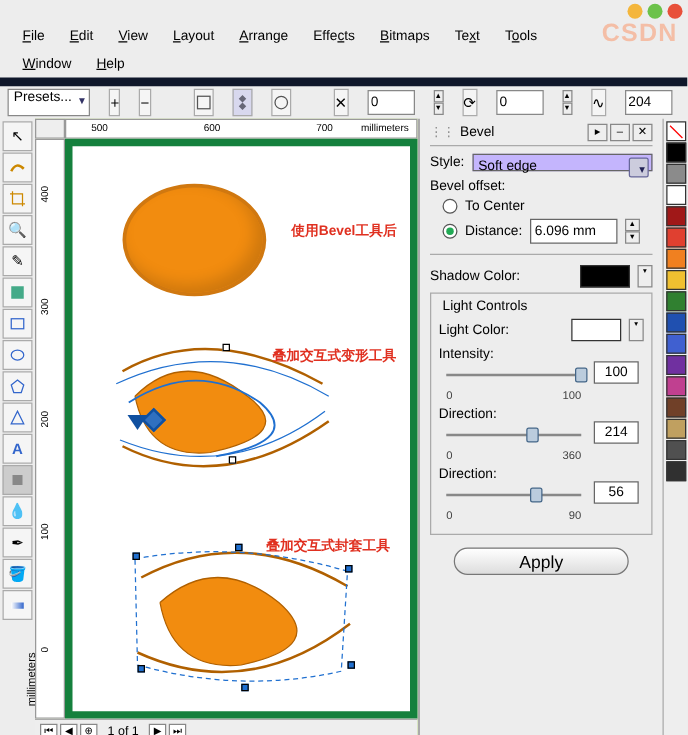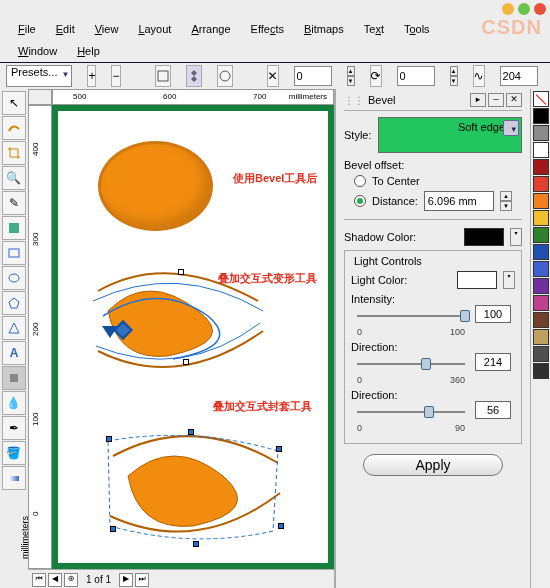--- a/index.html
+++ b/index.html
@@ -2,21 +2,21 @@
 <html><head>
 <meta charset="utf-8">
 <style>
 * { box-sizing: border-box; margin: 0; padding: 0; font-family: Arial, sans-serif; }
 body { width: 550px; height: 588px; background: #ededed; font-size: 11px; overflow: hidden; position: relative; }
 .titlebar { height: 18px; display: flex; justify-content: flex-end; align-items: center; padding-right: 4px; gap: 4px; }
 .tlbtn { width: 12px; height: 12px; border-radius: 50%; }
 .menubar { display: flex; flex-wrap: wrap; padding: 2px 8px; gap: 0; }
 .menuitem { padding: 3px 10px; cursor: pointer; }
 .menuitem u { text-decoration: underline; }
-.toolbar-row { display: flex; align-items: center; padding: 2px 6px; gap: 15px; border-top: 1px solid #0f172a; justify-content: space-between; }
+.toolbar-row { display: flex; align-items: center; padding: 2px 6px; gap: 15px; border-top: 7px solid #0f172a; justify-content: space-between; }
 .tbtn { width: 22px; height: 22px; border: 1px solid #aaa; background: #f5f5f5; display: flex; align-items: center; justify-content: center; cursor: pointer; font-size: 12px; }
 .tbtn svg { width: 14px; height: 14px; }
 .presets { width: 80px; height: 22px; border: 1px solid #888; background: #fff; padding: 0 14px 0 4px; font-size: 11px; position: relative; }
 .presets::after { content: "▼"; position: absolute; right: 2px; top: 4px; font-size: 8px; color: #336; }
 .sep { width: 1px; height: 20px; background: #bbb; margin: 0 2px; }
 .numbox { width: 38px; height: 20px; border: 1px solid #888; background: #fff; padding: 0 2px; font-size: 11px; }
 .spinbtns { width: 12px; height: 20px; display: flex; flex-direction: column; }
 .spinbtns div { flex: 1; border: 1px solid #888; background: #eee; font-size: 6px; text-align: center; line-height: 8px; cursor: pointer; }
 
 .workarea { display: flex; height: 500px; }
@@ -44,21 +44,21 @@
 .pgbtn { width: 14px; height: 14px; border: 1px solid #888; background: #fff; font-size: 8px; text-align: center; cursor: pointer; }
 
 .rpane { flex: 1; border-left: 2px solid #aaa; background: #ededed; display: flex; }
 .panel { flex: 1; padding: 4px 8px; }
 .panel-head { display: flex; align-items: center; border-bottom: 1px solid #aaa; padding-bottom: 3px; margin-bottom: 6px; }
 .panel-head .grip { font-size: 10px; margin-right: 4px; color: #888; }
 .panel-head .title { flex: 1; font-size: 11px; }
 .panel-head .hbtn { width: 16px; height: 14px; border: 1px solid #888; background: #eee; margin-left: 2px; font-size: 9px; text-align: center; cursor: pointer; }
 .row { display: flex; align-items: center; margin: 4px 0; gap: 6px; }
 .label { font-size: 11px; }
-.select { flex: 1; height: 36px; border: 1px solid #666; background: #22c55e; padding: 0 16px 0 4px; position: relative; font-size: 11px; line-height: 18px; text-align: right; }
+.select { flex: 1; height: 14px; border: 1px solid #666; background: #c4b5fd; padding: 0 16px 0 4px; position: relative; font-size: 11px; line-height: 18px; }
 .select::after { content: ""; position: absolute; right: 2px; top: 2px; width: 14px; height: 14px; background: #ccd; border: 1px solid #669; border-radius: 2px; }
 .select::before { content: "▾"; position: absolute; right: 5px; top: 2px; font-size: 9px; color: #225; z-index: 1; }
 .radio { width: 12px; height: 12px; border: 1px solid #555; border-radius: 50%; background: #fff; display: inline-flex; align-items: center; justify-content: center; }
 .radio.on::after { content: ""; width: 6px; height: 6px; background: #2a5; border-radius: 50%; }
 .numfield { width: 70px; height: 20px; border: 1px solid #666; background: #fff; padding: 0 3px; font-size: 11px; }
 .colorwell { width: 40px; height: 18px; border: 1px solid #333; }
 .slider-wrap { position: relative; height: 18px; margin: 2px 50px 2px 6px; }
 .slider-track { position: absolute; top: 8px; left: 0; right: 0; height: 2px; background: #888; }
 .slider-thumb { position: absolute; top: 3px; width: 10px; height: 12px; background: #bcd; border: 1px solid #468; border-radius: 2px; }
 .slider-val { position: absolute; right: -46px; top: -2px; width: 36px; height: 18px; border: 1px solid #666; background: #fff; font-size: 11px; text-align: center; line-height: 16px; }
@@ -245,21 +245,21 @@
         <path d="M30 55 Q75 15 125 55 Q165 90 95 105 Q40 110 30 55" fill="#f28c0f" stroke="#b06000"></path>
         <path d="M15 35 Q95 -8 180 42 M12 95 Q100 135 182 72" fill="none" stroke="#b06000" stroke-width="2"></path>
         <path d="M10 20 Q95 5 180 30 L175 110 Q95 128 12 105 Z" fill="none" stroke="#2070d0" stroke-width="1" stroke-dasharray="4 3"></path>
       </svg>
       <div class="handle" style="background:#2070d0;top:325px;left:48px"></div>
       <div class="handle" style="background:#2070d0;top:318px;left:130px"></div>
       <div class="handle" style="background:#2070d0;top:335px;left:218px"></div>
       <div class="handle" style="background:#2070d0;top:415px;left:52px"></div>
       <div class="handle" style="background:#2070d0;top:430px;left:135px"></div>
       <div class="handle" style="background:#2070d0;top:412px;left:220px"></div>
-      <div class="anno" style="top:288px;left:155px">叠加交互式封套工具</div>
+      <div class="anno" style="top:312px;left:155px">叠加交互式封套工具</div>
     </div>
 
     <div class="pager">
       <div class="pgbtn">⏮</div>
       <div class="pgbtn">◀</div>
       <div class="pgbtn">⊕</div>
       <span style="padding:0 6px">1 of 1</span>
       <div class="pgbtn">▶</div>
       <div class="pgbtn">⏭</div>
     </div>

